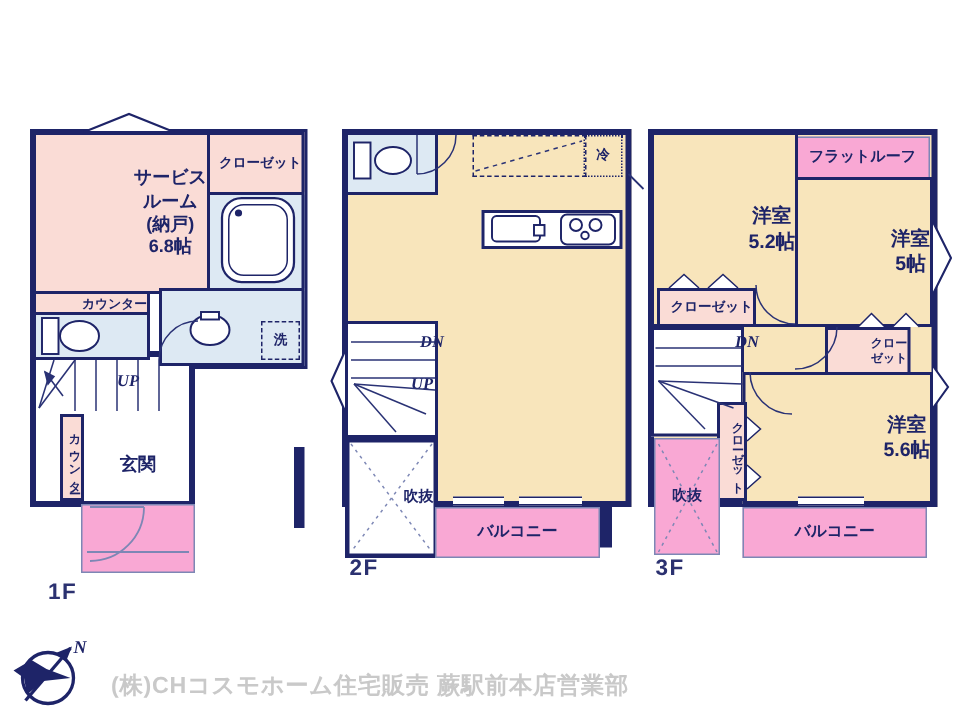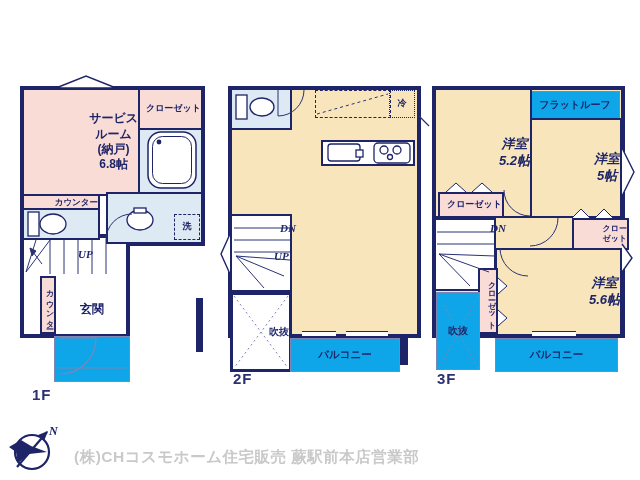--- a/index.html
+++ b/index.html
@@ -10,24 +10,24 @@
     --blue:#dde9f3;
     --gray:#c9c9c9;
   }
   html,body{margin:0;padding:0;background:#fff;}
   .canvas{position:relative;width:640px;height:480px;background:#fff;overflow:hidden;
           font-family:"Liberation Sans",sans-serif;}
   .abs{position:absolute;box-sizing:border-box;}
   .plan{position:absolute;}
   .shell{border:4px solid var(--navy);background:#fff;}
   .room{border:2px solid var(--navy);display:flex;align-items:center;justify-content:flex-end;text-align:center;}
-  .pink{background:var(--pink);} .cream{background:var(--cream);font-style:italic;}
+  .pink{background:var(--pink);} .cream{background:var(--cream);}
   .blue{background:var(--blue);} .white{background:#fff;}
   .lbl{color:var(--navy);font-weight:700;white-space:pre-line;text-align:center;line-height:1.28;}
-  .thin{border:1.5px solid var(--line);background:#0ea5e9;display:flex;align-items:center;justify-content:center;}
+  .thin{border:1.5px solid var(--line);background:#f9a8d4;display:flex;align-items:center;justify-content:center;}
   .dashedbox{border:1.5px dashed var(--navy);display:flex;align-items:center;justify-content:center;background:transparent;}
   .dottedbox{border:1.5px dotted var(--navy);display:flex;align-items:center;justify-content:center;background:transparent;}
   .updn{position:absolute;font-family:"Liberation Serif",serif;font-style:italic;font-weight:700;
         color:var(--navy);font-size:11px;}
   .floorlabel{position:absolute;color:#2b3170;font-size:15px;font-weight:600;letter-spacing:1px;}
   .vtext{writing-mode:vertical-rl;text-orientation:upright;letter-spacing:1px;}
   svg.overlay{position:absolute;left:0;top:0;overflow:visible;pointer-events:none;}
   .wallbar{background:var(--navy);}
   .footer-text{position:absolute;left:74px;top:447px;font-size:15.5px;font-weight:700;
                color:var(--gray);letter-spacing:0.5px;white-space:nowrap;}
@@ -211,21 +211,21 @@
     <div class="abs room cream" style="left:98px;top:32px;width:92px;height:100px;">
       <span class="lbl" style="font-size:13px;">洋室
 5帖</span>
     </div>
     <div class="abs room pink" style="left:6px;top:106px;width:66px;height:26px;">
       <span class="lbl" style="font-size:9px;">クローゼット</span>
     </div>
     <div class="abs room white" style="left:2px;top:132px;width:62px;height:73px;"></div>
     <span class="updn" style="left:58px;top:136px;">DN</span>
 
-    <div class="abs room pink" style="left:140px;top:132px;width:57px;height:32px;">
+    <div class="abs room pink" style="left:118px;top:132px;width:57px;height:32px;">
       <span class="lbl" style="font-size:8px;">クロー
 ゼット</span>
     </div>
     <div class="abs room cream" style="left:63px;top:162px;width:127px;height:88px;">
       <span class="lbl" style="font-size:13px;">洋室
 5.6帖</span>
     </div>
     <div class="abs room pink" style="left:46px;top:182px;width:20px;height:66px;">
       <span class="lbl vtext" style="font-size:8px;">クローゼット</span>
     </div>

